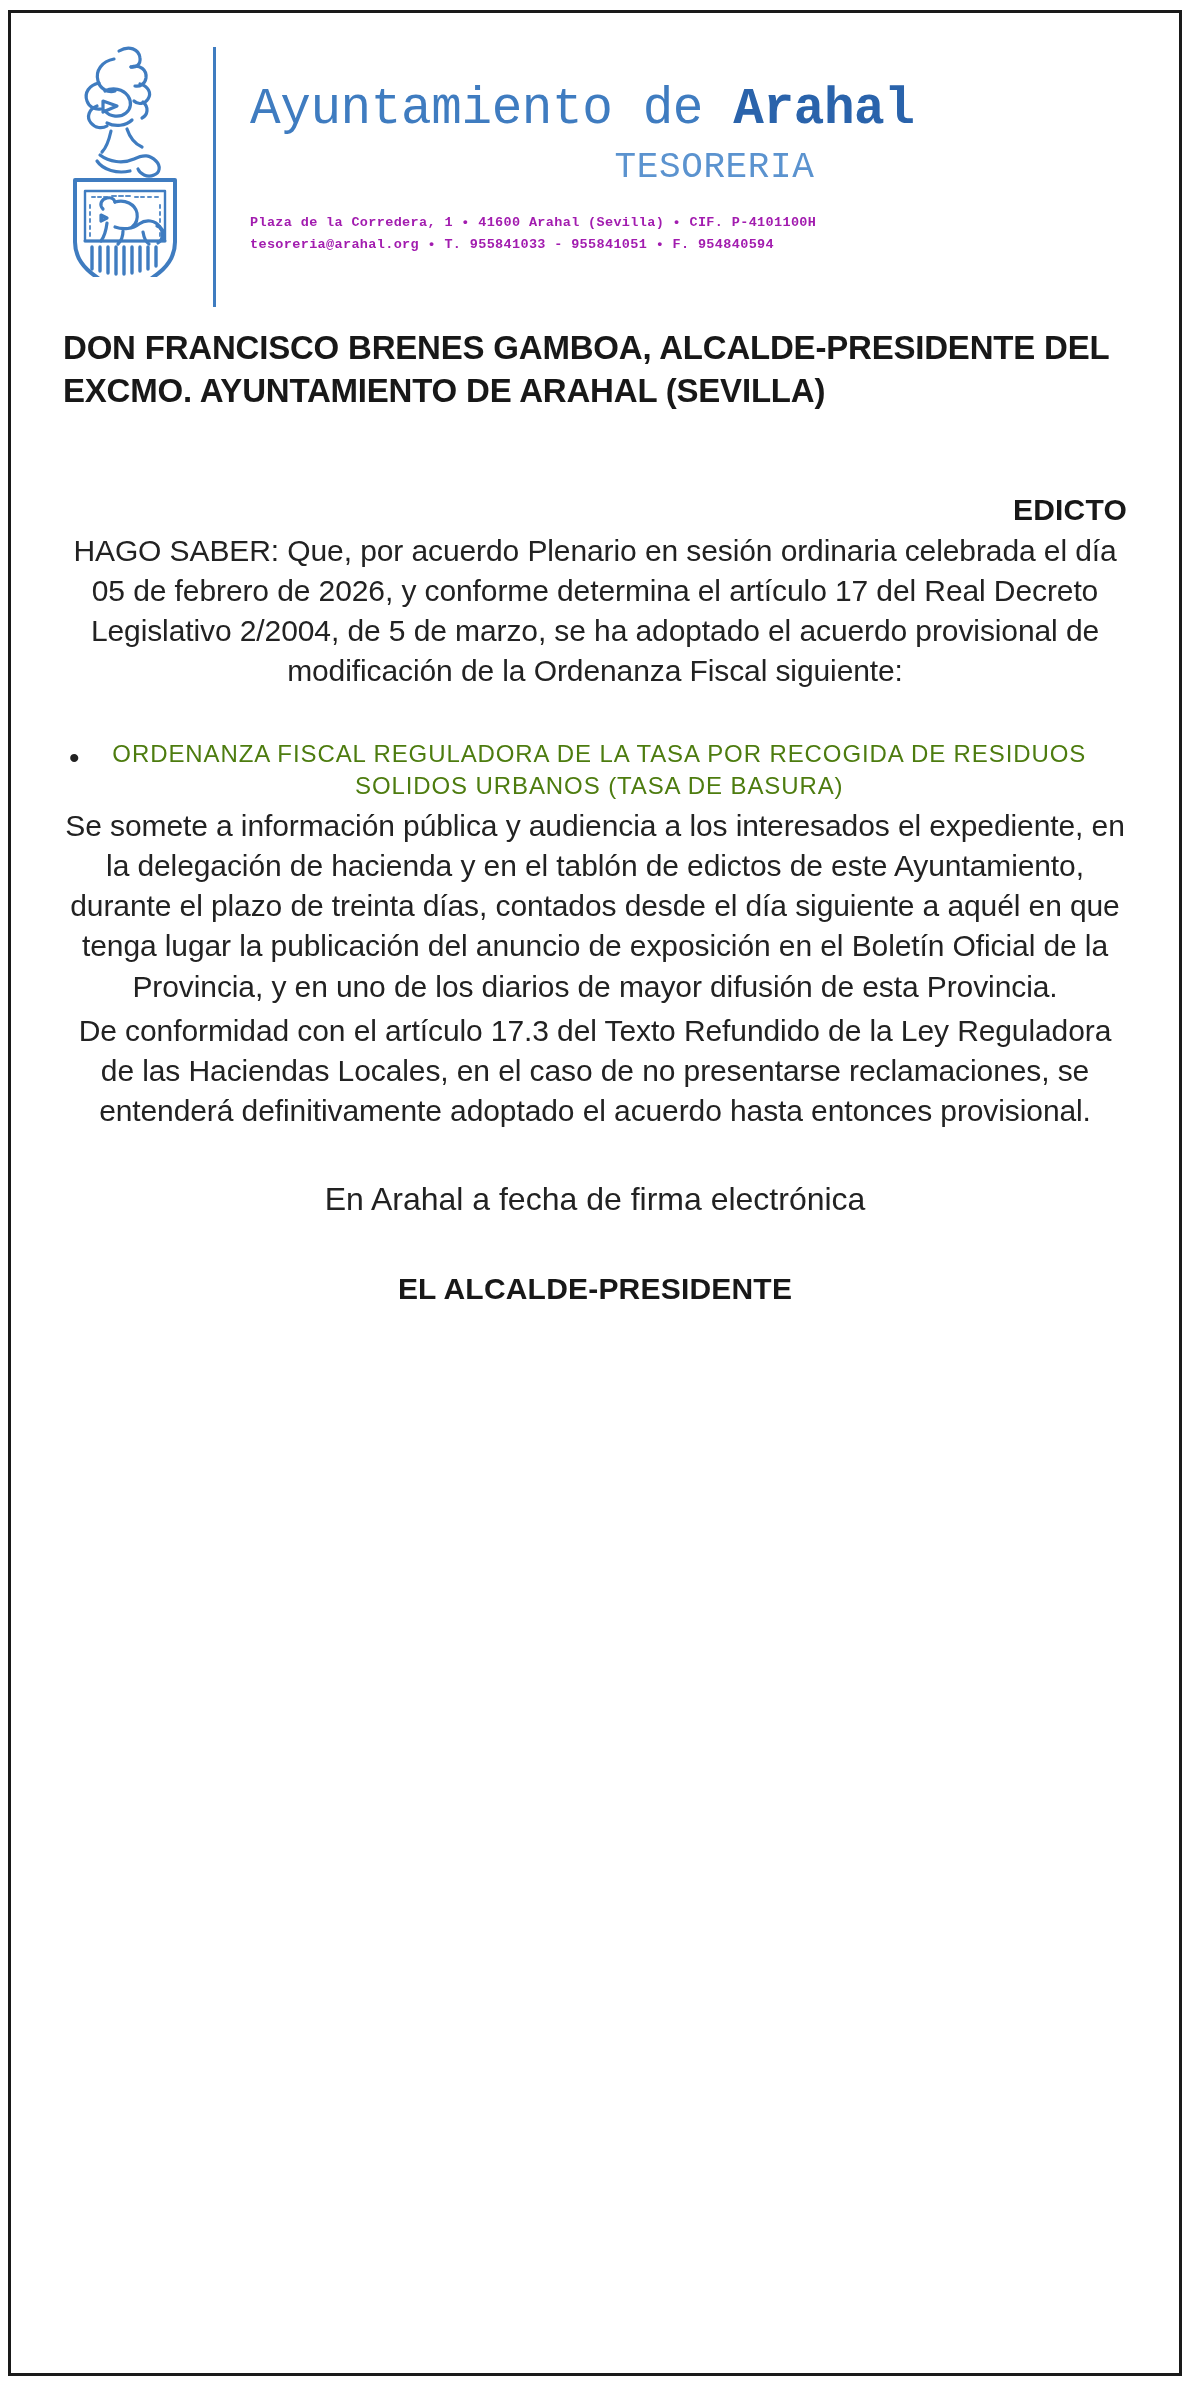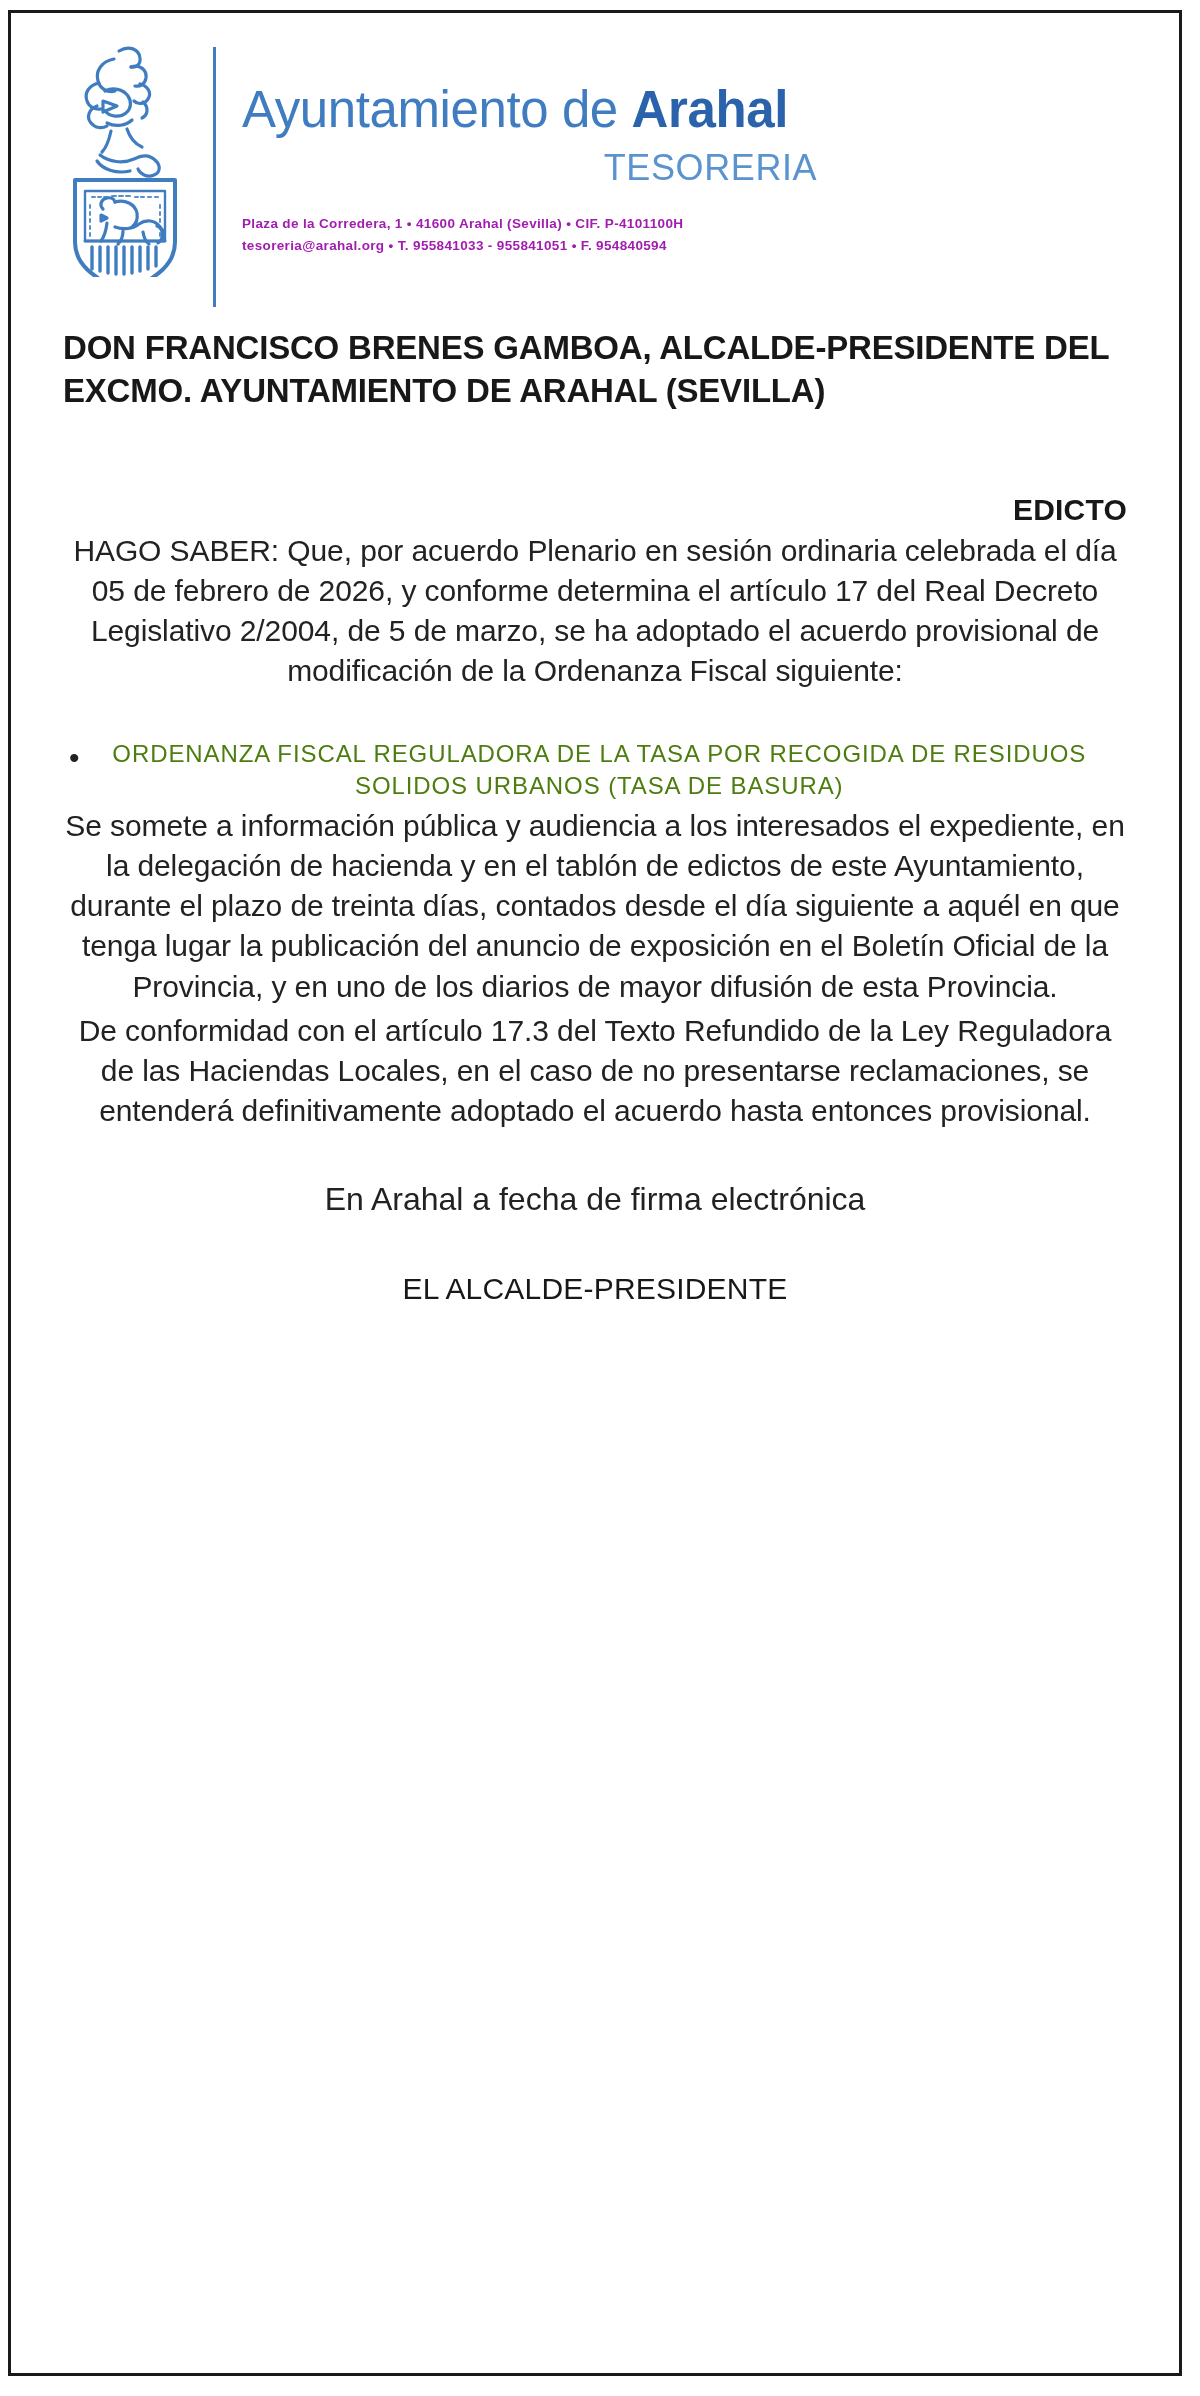--- a/index.html
+++ b/index.html
@@ -44,23 +44,24 @@
 
   .lh-divider {
     width: 0;
     border-left: 3px solid #3f7cc0;
     align-self: stretch;
     margin: 12px 0 6px 22px;
     flex: 0 0 auto;
   }
 
   .lh-text {
-    padding-left: 26px;
+    padding-left: 34px;
     padding-top: 48px;
     flex: 1 1 auto;
+    font-family: Liberation Mono, monospace;
   }
 
   .org-title {
     font-size: 51px;
     line-height: 1.06;
     letter-spacing: -0.4px;
     color: #3f7cc0;
     font-weight: 400;
     white-space: nowrap;
   }
@@ -150,21 +151,21 @@
     margin-top: 50px;
     color: #222222;
   }
 
   .sign-block {
     text-align: center;
     margin-top: 54px;
   }
   .sign-role {
     font-size: 30px;
-    font-weight: 400;
+    font-weight: 700;
     letter-spacing: 0.2px;
   }
   .sign-name {
     font-size: 30px;
     font-weight: 700;
     margin-top: 4px;
     letter-spacing: -0.2px;
   }
 </style>
 </head>

